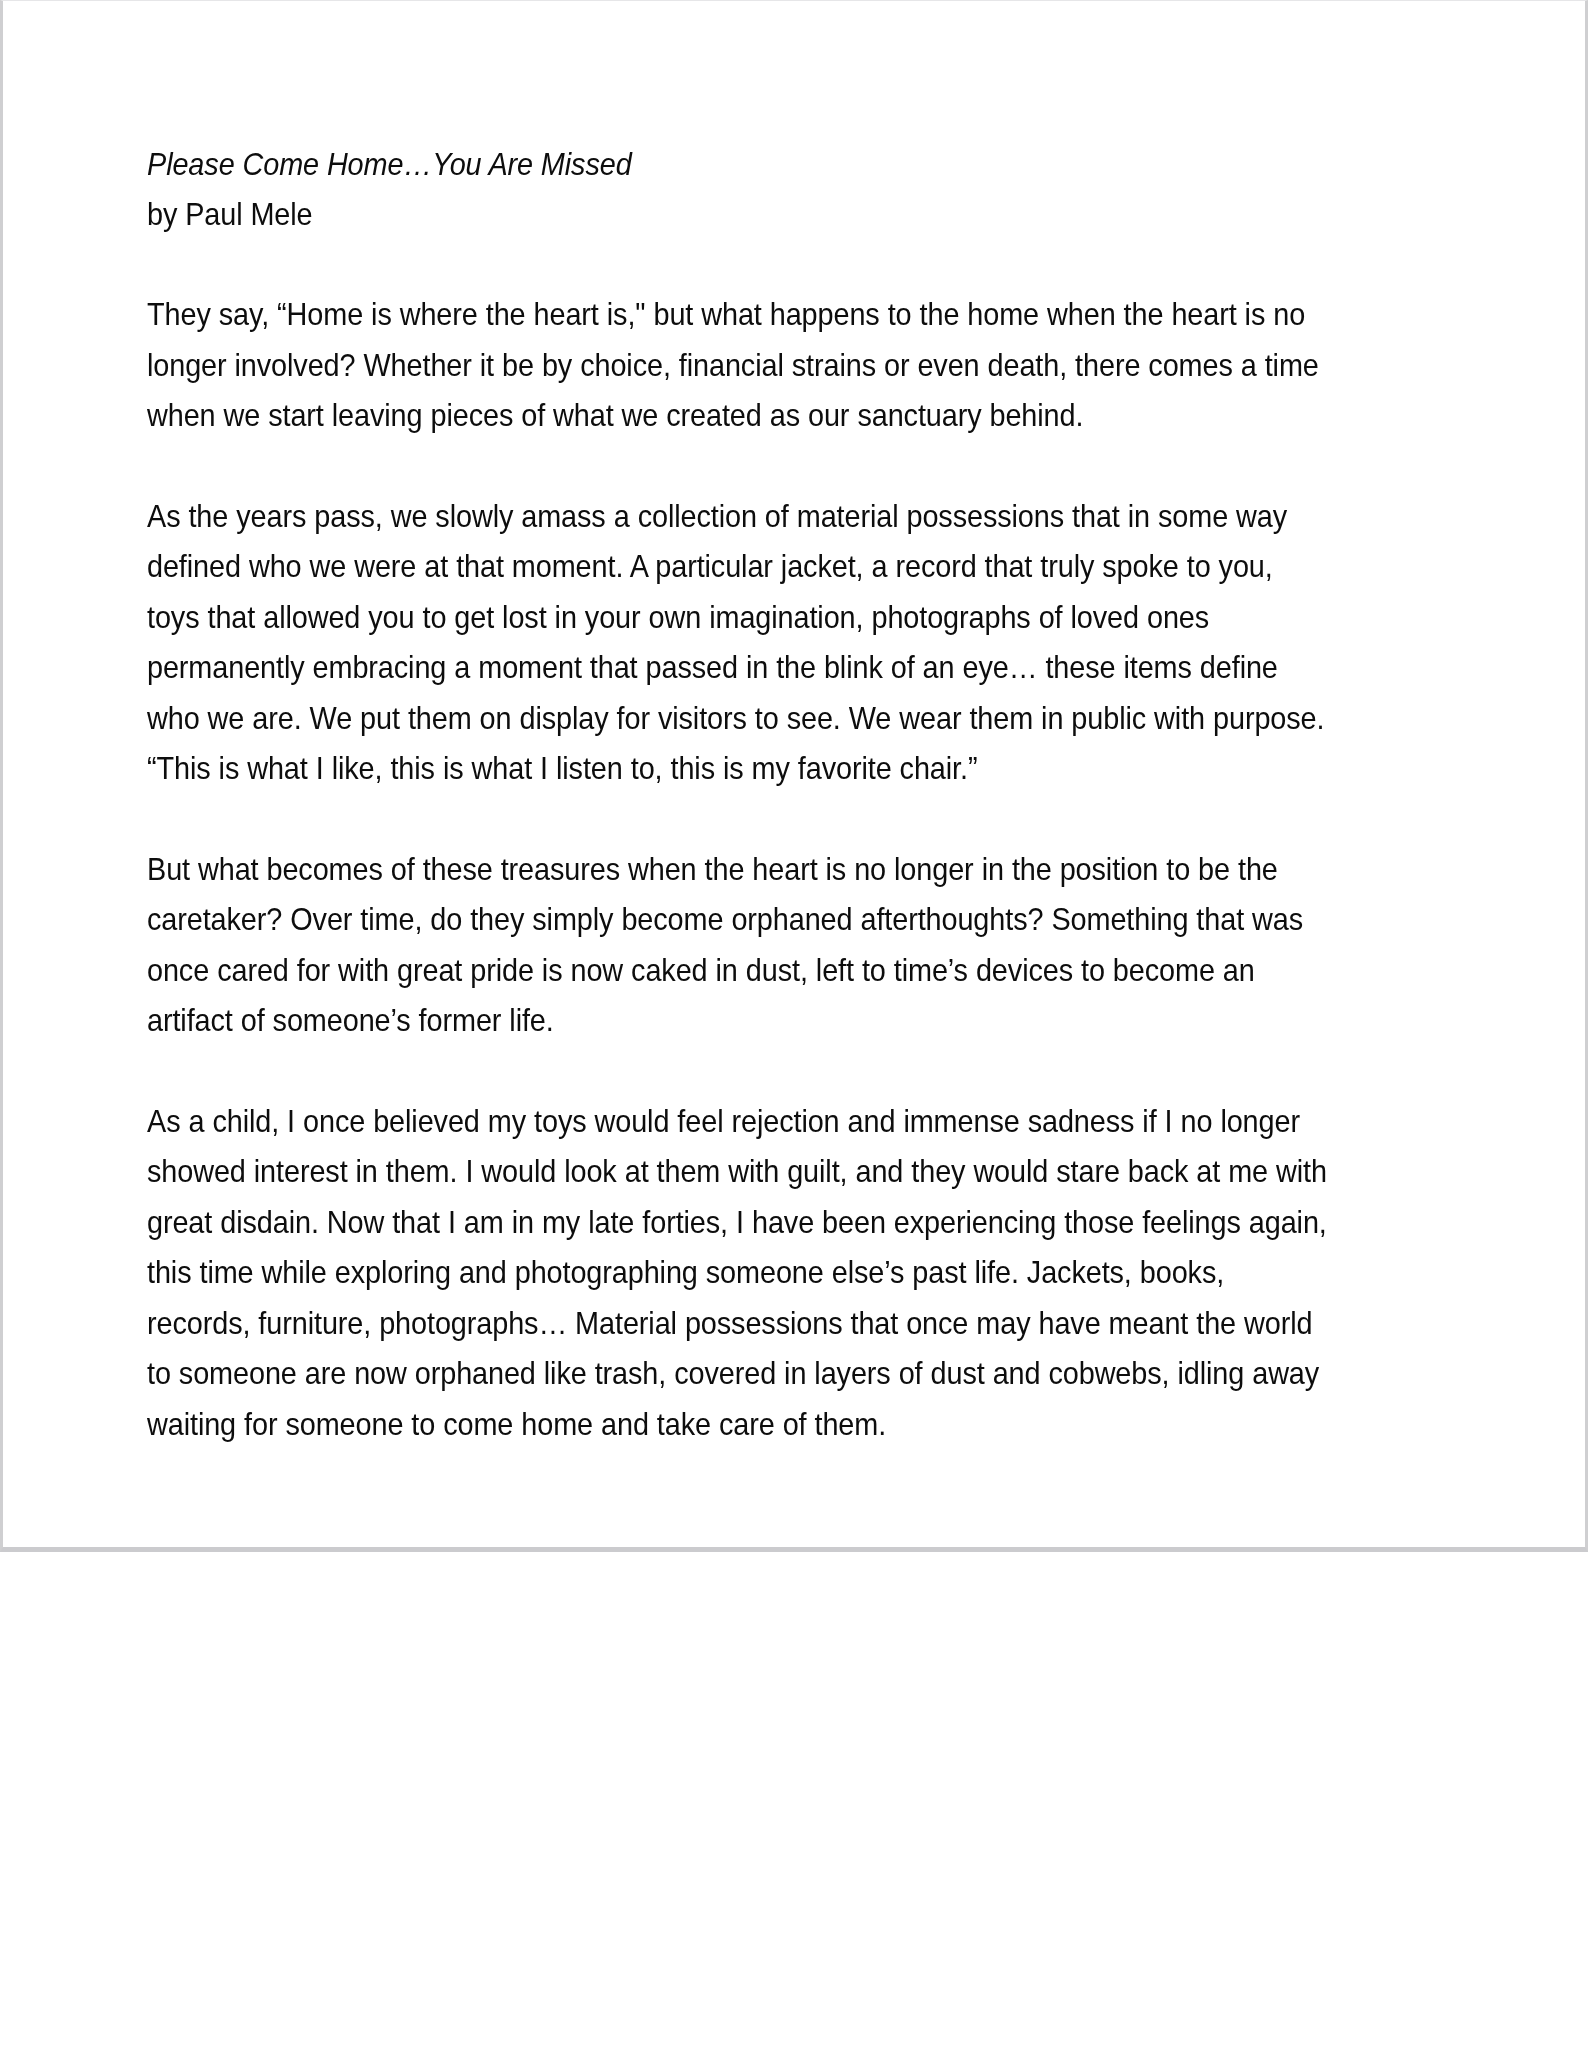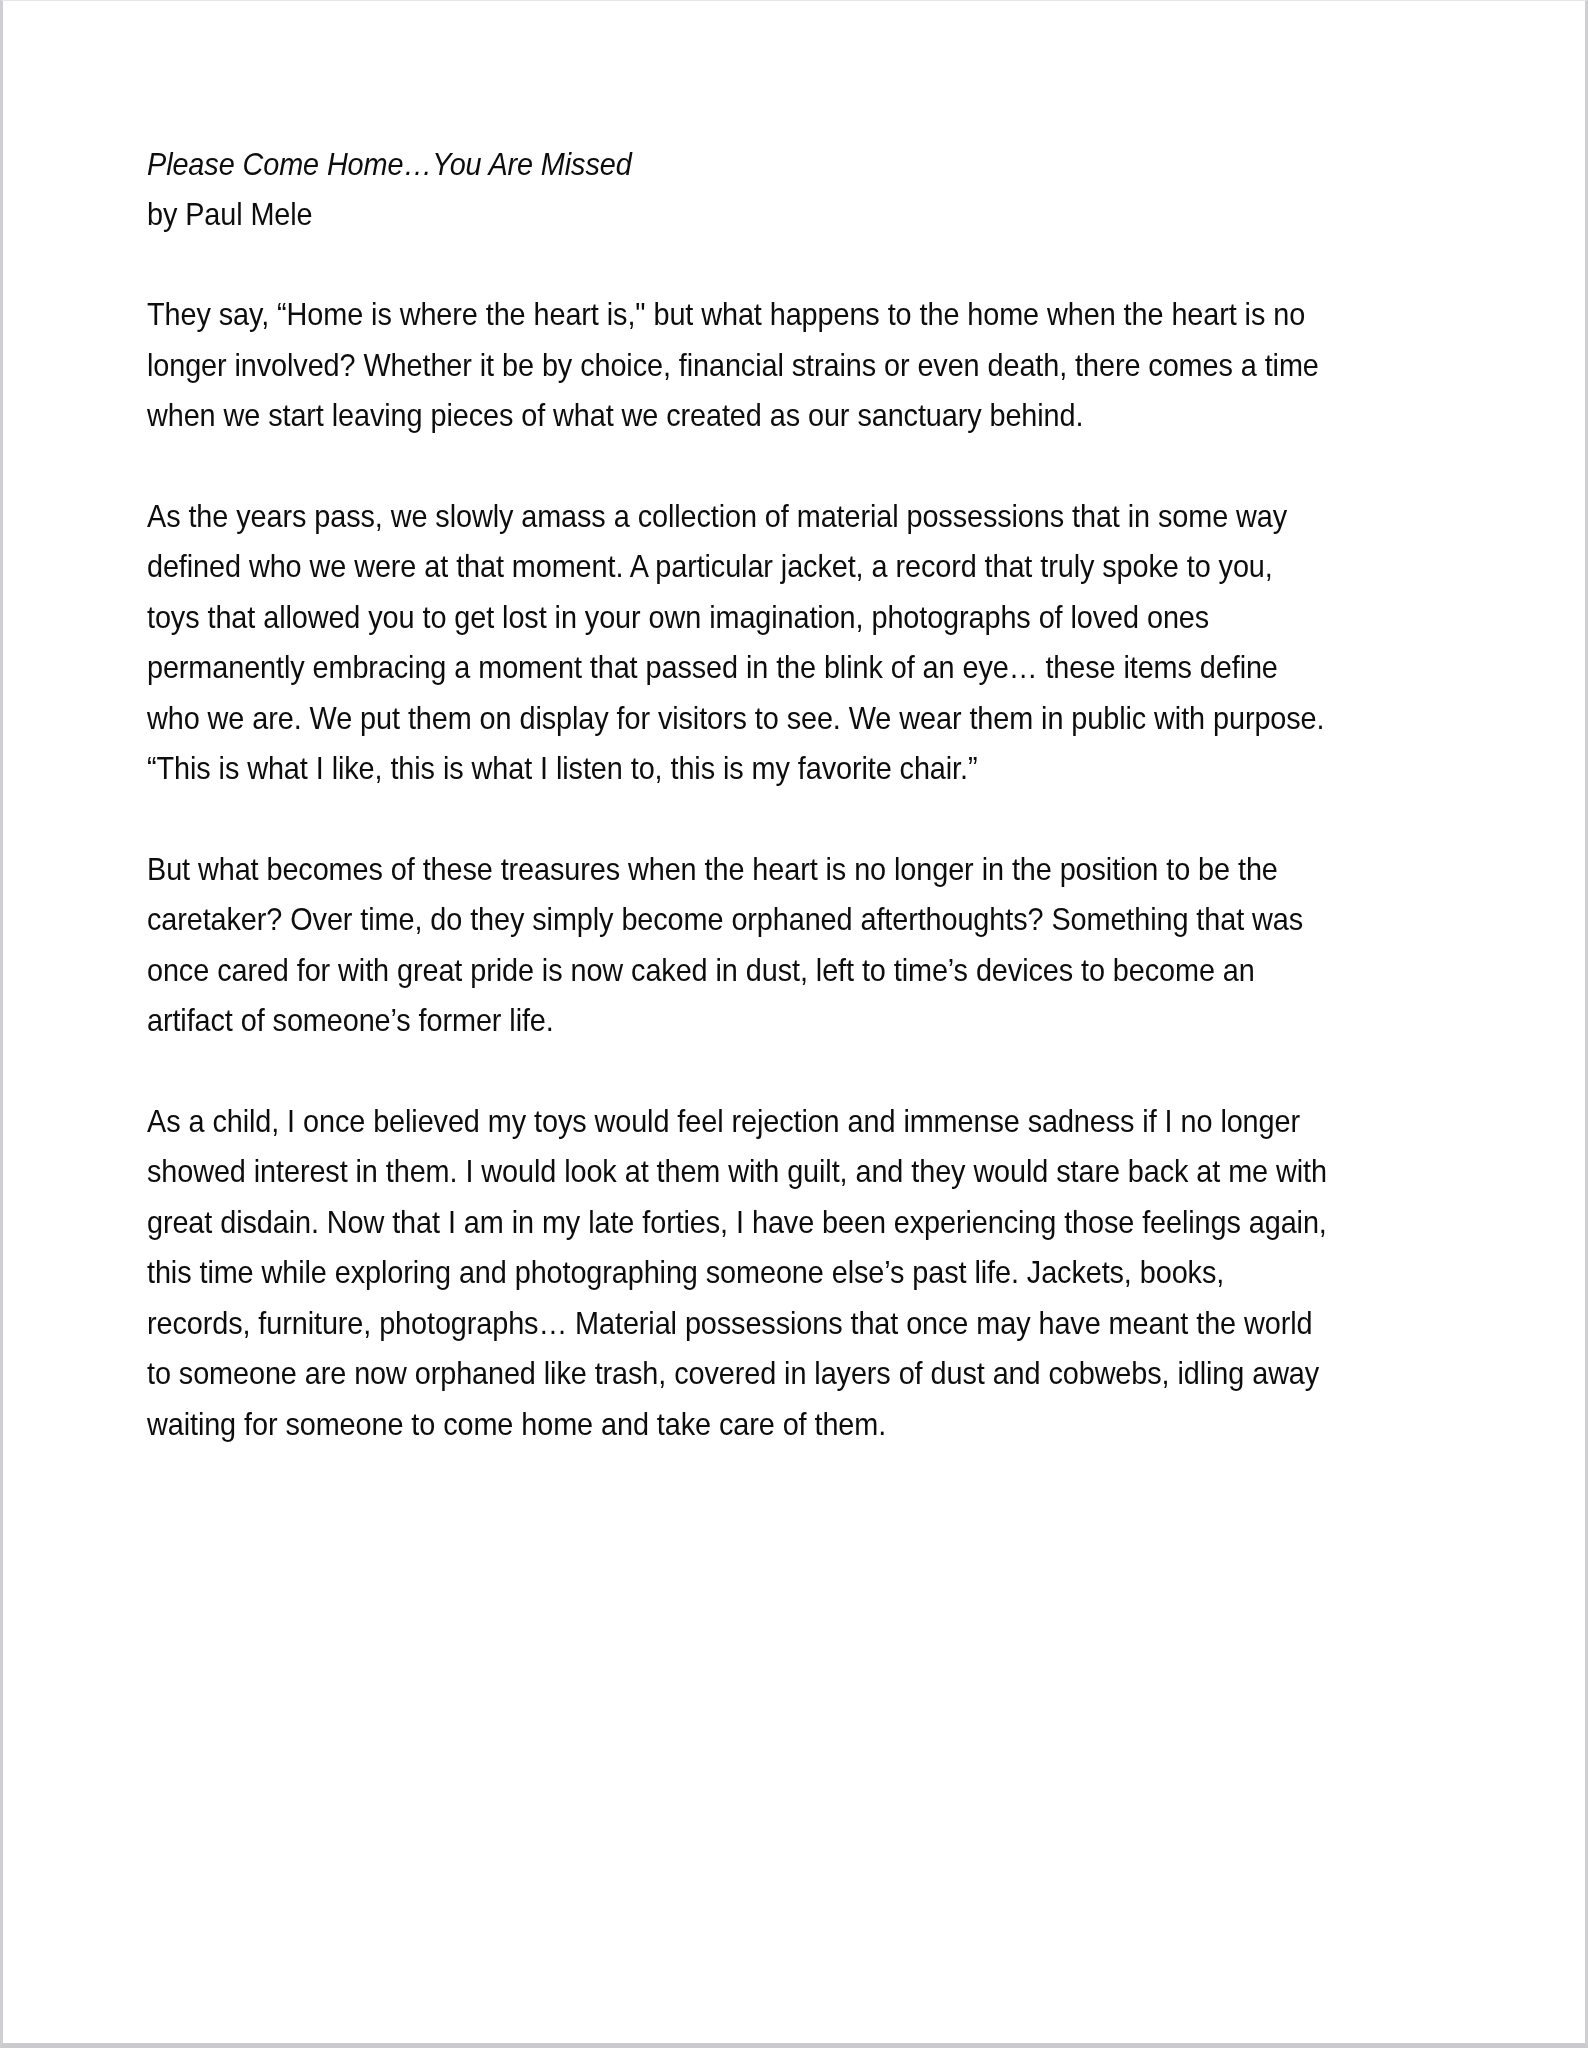--- a/index.html
+++ b/index.html
@@ -14,21 +14,21 @@
     font-family: "Liberation Sans", "DejaVu Sans", sans-serif;
     -webkit-font-smoothing: antialiased;
   }
 
   
   .page {
     position: absolute;
     left: 0;
     top: 0;
     width: 1588px;
-    height: 2048px;
+    height: 1552px;
     background: #ffffff;
     box-sizing: border-box;
     border-left: 3px solid #cfcfd1;
     border-right: 3px solid #cfcfd1;
     border-top: 1px solid #e6e6e8;
     border-bottom: 5px solid #cbcbce;
     overflow: hidden;
   }
 
   .content {

